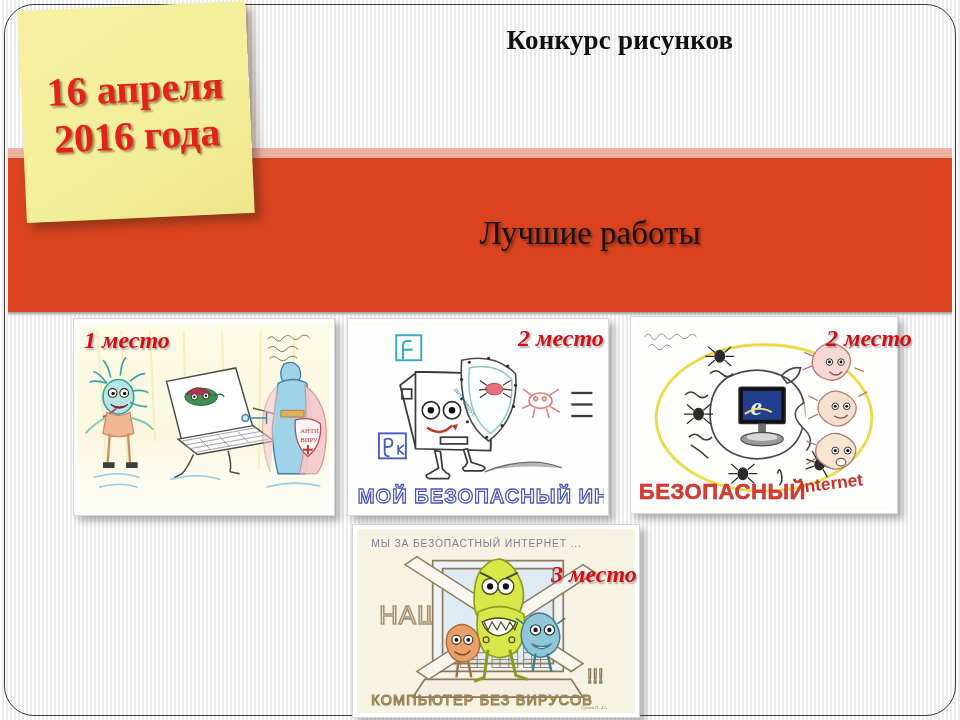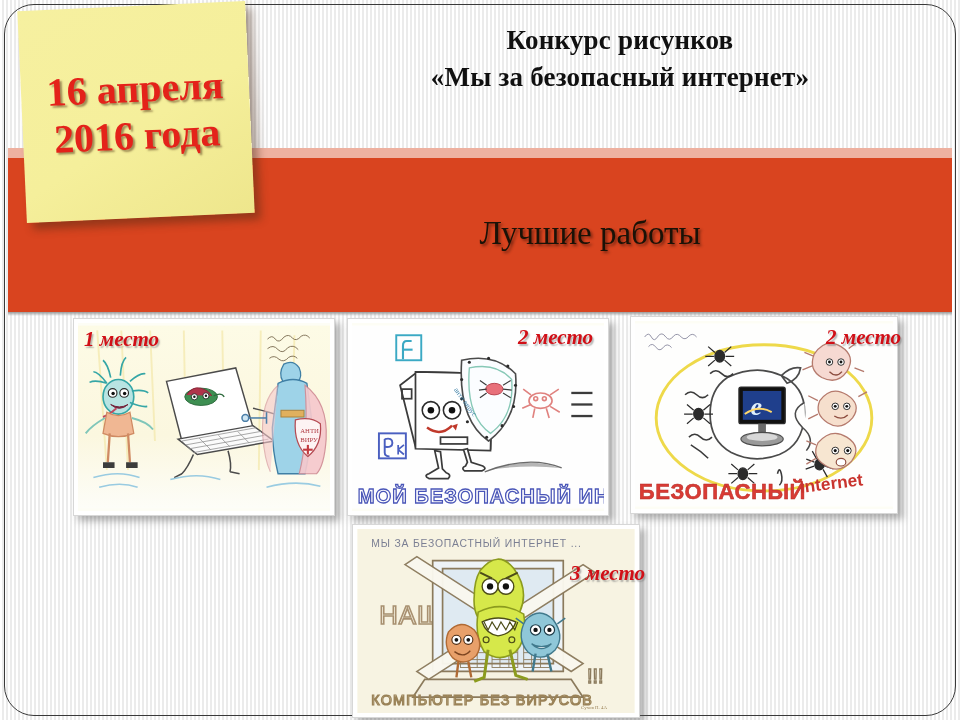--- a/index.html
+++ b/index.html
@@ -122,47 +122,46 @@
     background:#fdfdf5;
   }
   .art svg{display:block;width:100%;height:100%;}
 
   
   .place{
     position:absolute;
     font-family:"Liberation Serif", serif;
     font-weight:bold;
     font-style:italic;
-    font-size:21px;
+    font-size:24px;
     color:#d10f17;
     text-shadow:1.5px 1.5px 1.5px rgba(120,120,120,.55);
     white-space:nowrap;
     z-index:8;
   }
 
   #card1{left:73px; top:318px; width:262px; height:198px;}
   #card2{left:347px;top:318px; width:262px; height:198px;}
   #card3{left:630px;top:316px; width:268px; height:198px;}
   #card4{left:352px;top:524px; width:288px; height:194px;}
 
   #place1{left:84px; top:327px;}
   #place2{left:518px;top:325px;}
   #place3{left:826px;top:325px;}
-  #place4{left:570px;top:561px;}
+  #place4{left:551px;top:561px;}
 </style>
 </head>
 <body>
 
 <div id="slide">
 
   <div id="frame-border"></div>
 
   <div id="title-block">
     <div class="tline">Конкурс рисунков</div>
-    <div class="tline">«Мы за безопасный интернет»</div>
   </div>
 
   <div id="band-pink"></div>
   <div id="band-orange"></div>
   <div id="band-shadow"></div>
   <div id="band-subtitle">Лучшие работы</div>
 
   <div id="sticky">
     <div class="sline">16 апреля</div>
     <div class="sline">2016 года</div>

